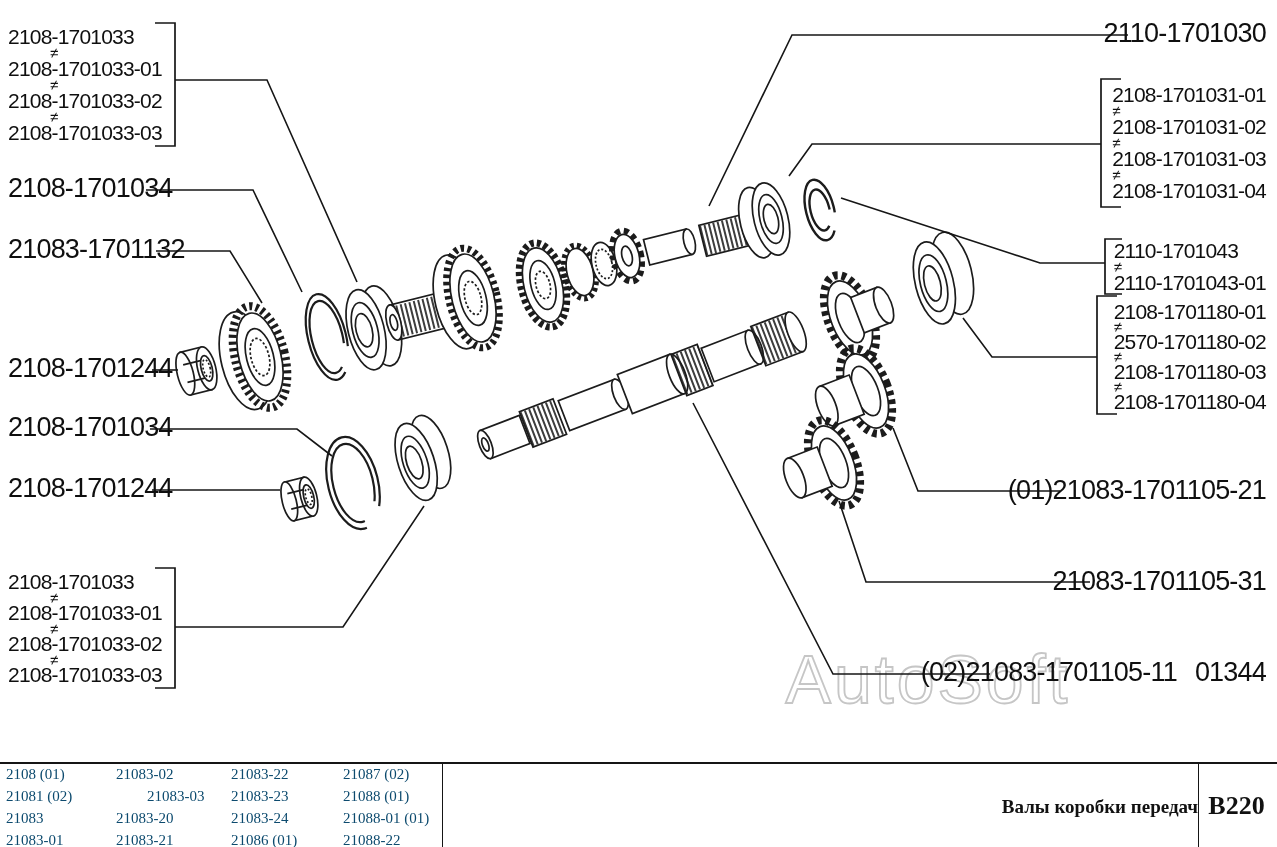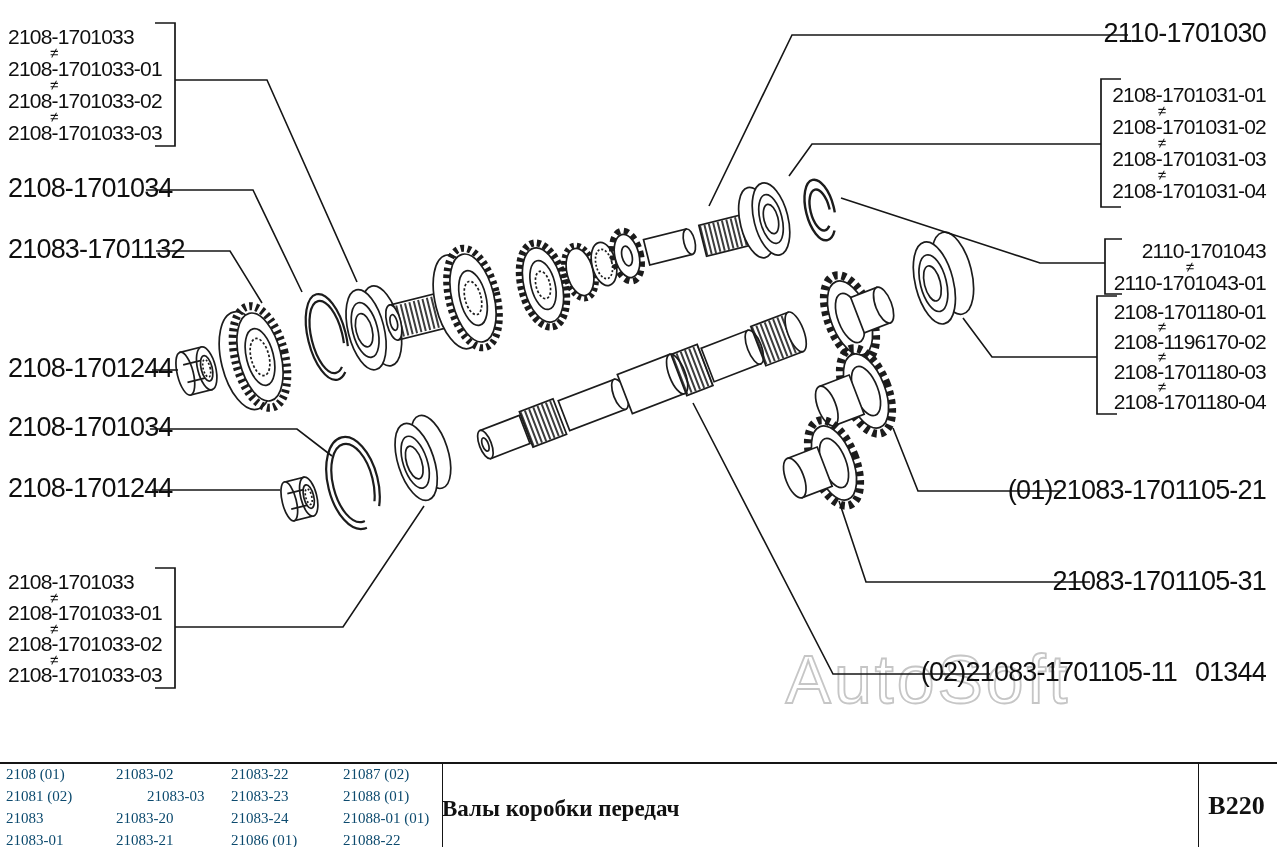--- a/index.html
+++ b/index.html
@@ -11,37 +11,37 @@
 
   
   .pn-lbl {
     position:absolute; font-size:27px; line-height:22px; letter-spacing:-0.8px;
     color:#0f0f0f; white-space:nowrap;
   }
   .grp { position:absolute; color:#0f0f0f; white-space:nowrap; }
   .grp .pn { font-size:21px; line-height:22px; letter-spacing:-0.8px; }
   .grp .ne { font-size:15px; line-height:10px; letter-spacing:0; overflow:visible; }
   .grp-l .ne { padding-left:42px; }
-  .grp-r { text-align:right; }
+  .grp-r { }
   .grp-r .ne { padding-right:100px; }
   .grp-r.gap72 .ne { padding-right:72px; }
   .grp-r.lh8 .ne { line-height:8px; }
   .grp-l.lh9 .ne { line-height:9px; }
   .lblgap { display:inline-block; width:18px; }
 
   
   .ft-top { position:absolute; left:0; top:762px; width:1277px; height:0; border-top:2.2px solid #151515; }
   .ft-v { position:absolute; top:764px; height:83px; width:0; border-left:1.7px solid #151515; }
   .ft-cell {
     position:absolute; font-family:"Liberation Serif", serif; font-size:15px;
     line-height:18px; color:#0c4a6e; white-space:nowrap;
   }
   .ft-title {
-    position:absolute; left:442px; top:796px; width:756px; text-align:left;
-    font-family:"Liberation Serif", serif; font-weight:bold; font-size:23px; color:#111;
+    position:absolute; left:442px; top:796px; width:756px; text-align:right;
+    font-family:"Liberation Serif", serif; font-weight:bold; font-size:19px; color:#111;
   }
   .ft-code {
     position:absolute; left:1198px; top:791px; width:77px; text-align:center;
     font-family:"Liberation Serif", serif; font-weight:bold; font-size:26px; color:#111;
   }
 </style>
 </head>
 <body>
 
 <div class="page">
@@ -281,21 +281,21 @@
 
   <div class="grp grp-r gap72" style="right:11px; top:240px;">
     <div class="pn">2110-1701043</div>
     <div class="ne">≠</div>
     <div class="pn">2110-1701043-01</div>
   </div>
 
   <div class="grp grp-r lh8" style="right:11px; top:301px;">
     <div class="pn">2108-1701180-01</div>
     <div class="ne">≠</div>
-    <div class="pn">2108-1196170-02</div>
+    <div class="pn">2570-1701180-02</div>
     <div class="ne">≠</div>
     <div class="pn">2108-1701180-03</div>
     <div class="ne">≠</div>
     <div class="pn">2108-1701180-04</div>
   </div>
 
   <div class="pn-lbl" style="right:11px; top:479px;">(01)21083-1701105-21</div>
   <div class="pn-lbl" style="right:11px; top:570px;">21083-1701105-31</div>
   <div class="pn-lbl" style="right:11px; top:661px;"><span>(02)21083-1701105-11</span><span class="lblgap"></span><span>01344</span></div>
 

